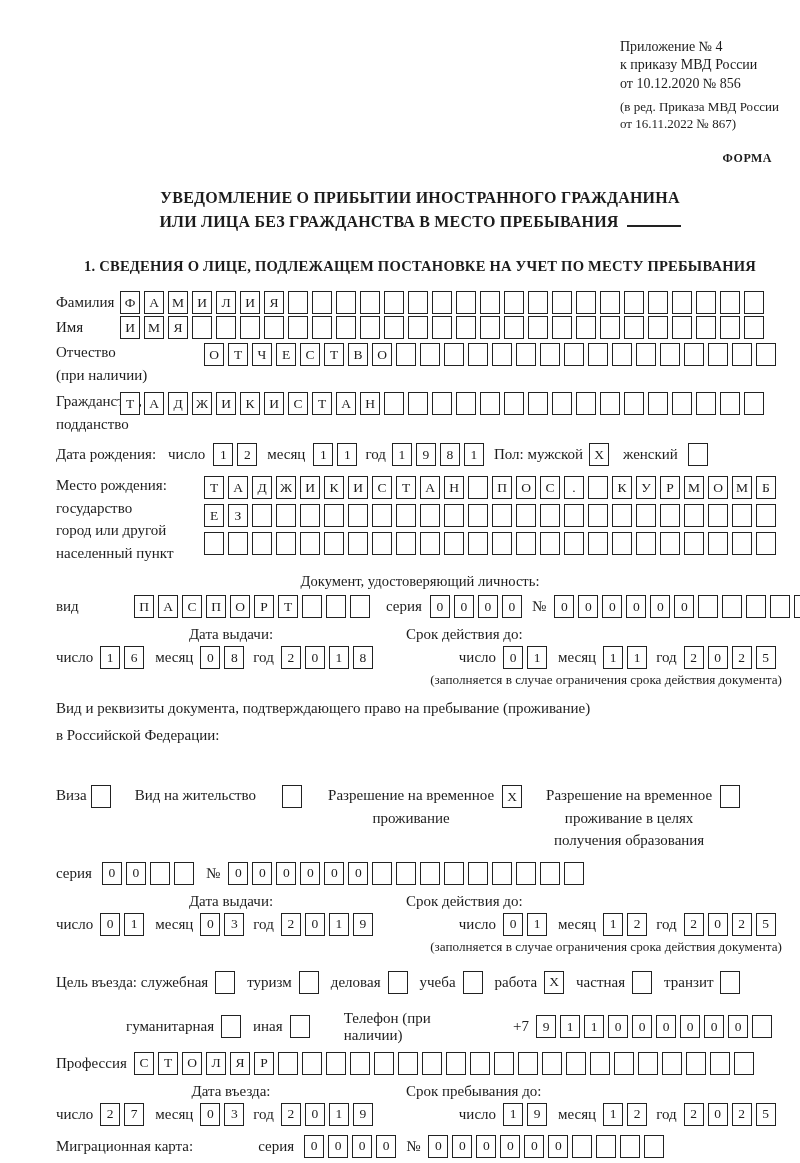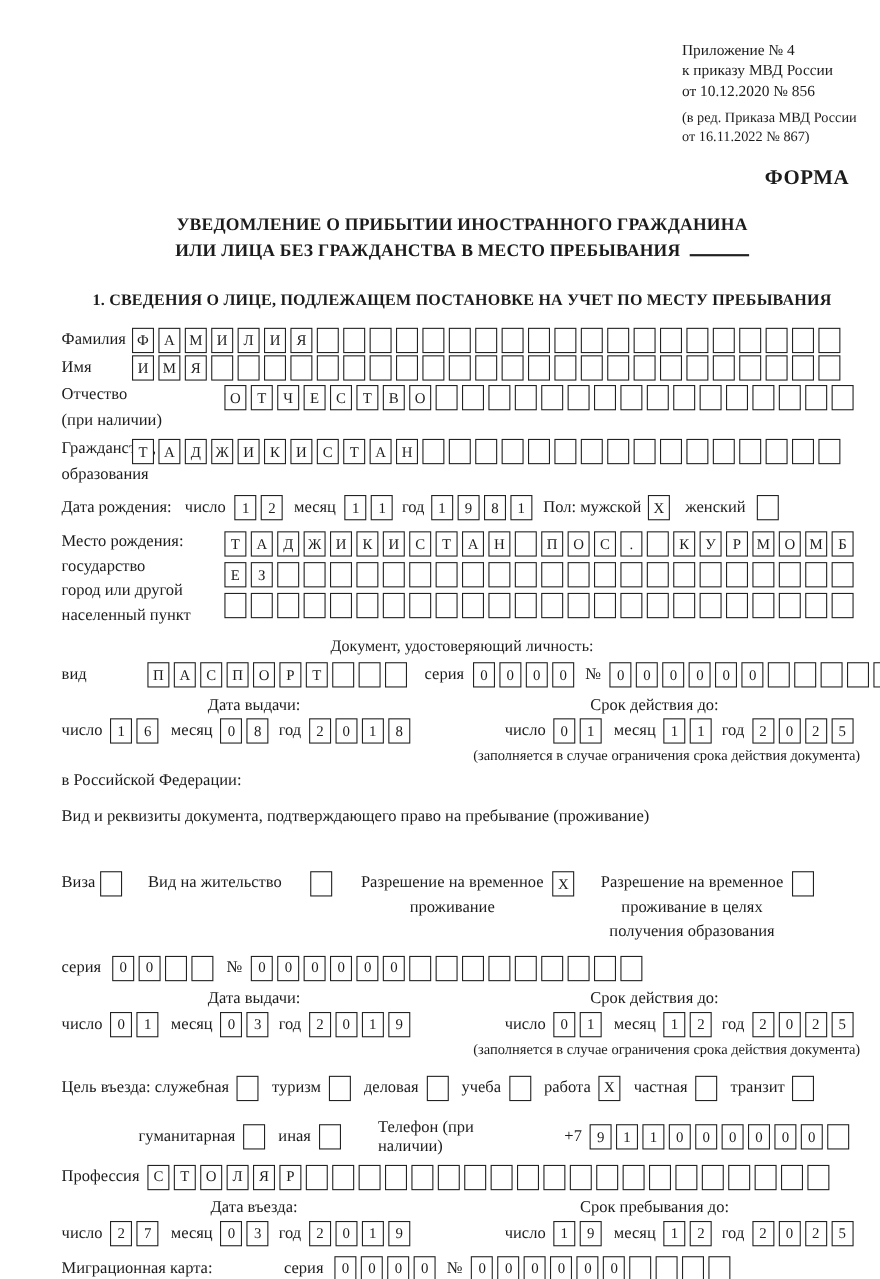--- a/index.html
+++ b/index.html
@@ -10,21 +10,21 @@
     padding:38px 16px 10px 56px;
     background:#fff;
     color:#1c1c1c;
     font-family:"Liberation Serif","DejaVu Serif",serif;
     font-size:15px;
     overflow:hidden;
   }
   
   .ref{margin-left:564px;font-size:14px;line-height:1.32;}
   .ref-amend{margin-left:564px;font-size:13px;line-height:1.3;margin-top:6px;}
-  .forma{text-align:right;padding-right:12px;font-weight:bold;font-size:19px;margin-top:18px;letter-spacing:.5px;}
+  .forma{text-align:right;padding-right:12px;font-weight:bold;font-size:12px;margin-top:18px;letter-spacing:.5px;}
   
   .title{text-align:center;font-weight:bold;font-size:16px;line-height:1.5;margin-top:20px;letter-spacing:.2px;font-family:Liberation Serif, serif;}
   .blank-line{display:inline-block;width:54px;border-bottom:2px solid #222;margin-left:8px;vertical-align:baseline;}
   .sec1{text-align:center;font-weight:bold;font-size:14.6px;margin-top:24px;margin-bottom:16px;letter-spacing:.2px;}
   
   .cells{display:flex;flex-wrap:nowrap;}
   .cell{
     box-sizing:border-box;
     width:20px;height:23px;
     border:1.6px solid #222;
@@ -41,21 +41,21 @@
   .frow.top{align-items:flex-start;}
   .lbl{flex:0 0 auto;font-size:15px;}
   .w64{width:64px;}
   .w78{width:78px;}
   .w148{width:148px;}
   .lbl-block{line-height:1.5;font-size:15px;flex:0 0 auto;}
   .cellcol{display:flex;flex-direction:column;gap:5px;}
   .center-b{text-align:center;font-weight:normal;font-size:14.6px;margin-top:9px;}
   .dhead{display:flex;margin-top:8px;font-size:15px;}
   .dhead .dh-left{flex:0 0 350px;text-align:center;}
-  .dhead .dh-right{flex:1;text-align:center;}
+  .dhead .dh-right{flex:1;}
   .drow{display:flex;align-items:center;margin-top:3px;}
   .dg{display:flex;align-items:center;gap:5px;}
   .dg .t{margin-right:2px;}
   .note{text-align:right;font-size:13.2px;margin-top:3px;padding-right:2px;}
   .plain{font-size:15px;margin-top:9px;line-height:1.5;}
   .optrow{display:flex;align-items:flex-start;margin-top:6px;}
   .opt{display:flex;align-items:flex-start;margin-top:32px;}
   .opt .optxt{line-height:1.5;}
   .opt .optxt.ctr{text-align:center;}
   .opt .cells{margin-left:8px;margin-top:1px;}
@@ -181,21 +181,21 @@
         <span class="cell"></span>
         <span class="cell"></span>
         <span class="cell"></span>
         <span class="cell"></span>
       </div>
   </div>
 
   <div class="frow top" style="margin-top:4px">
     <div class="lbl-block w64">
       <div>Гражданство,</div>
-      <div>образования</div>
+      <div>подданство</div>
     </div>
     <div class="cells" style="margin-top:2px">
         <span class="cell">Т</span>
         <span class="cell">А</span>
         <span class="cell">Д</span>
         <span class="cell">Ж</span>
         <span class="cell">И</span>
         <span class="cell">К</span>
         <span class="cell">И</span>
         <span class="cell">С</span>
@@ -417,22 +417,22 @@
       <div class="cells">
           <span class="cell">2</span>
           <span class="cell">0</span>
           <span class="cell">2</span>
           <span class="cell">5</span>
         </div>
     </div>
   </div>
   <div class="note">(заполняется в случае ограничения срока действия документа)</div>
 
+  <div class="plain">Вид и реквизиты документа, подтверждающего право на пребывание (проживание)</div>
   <div class="plain" style="margin-top:4px">в Российской Федерации:</div>
-  <div class="plain">Вид и реквизиты документа, подтверждающего право на пребывание (проживание)</div>
 
   <div class="optrow">
     <div class="opt">
       <span class="optxt">Виза</span>
       <div class="cells" style="margin-left:4px">
           <span class="cell"></span>
         </div>
     </div>
     <div class="opt" style="margin-left:24px">
       <span class="optxt">Вид на жительство</span>

